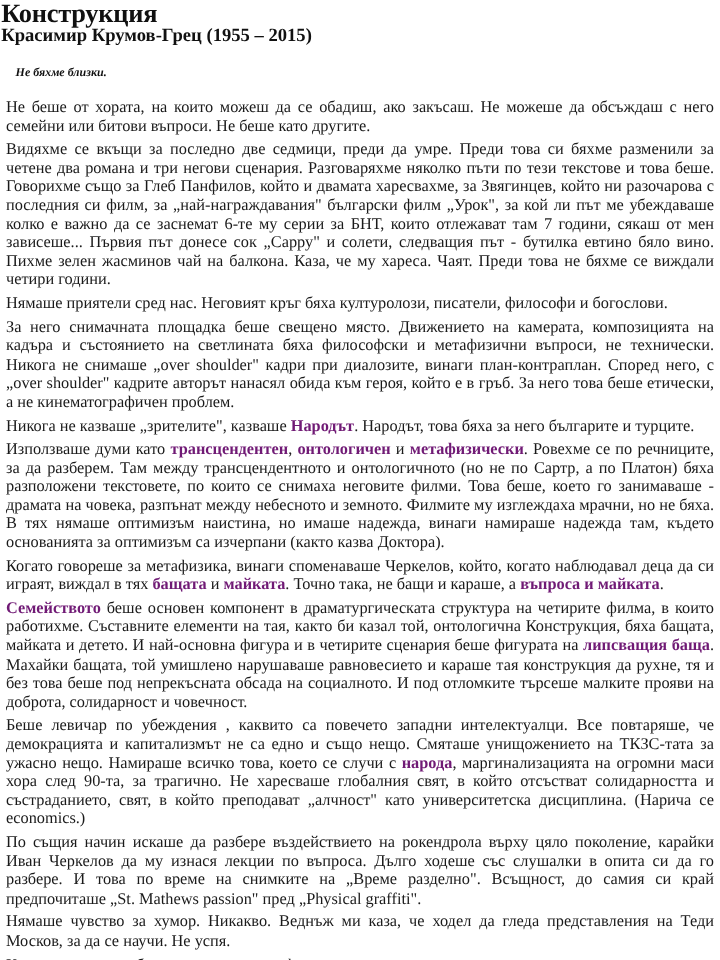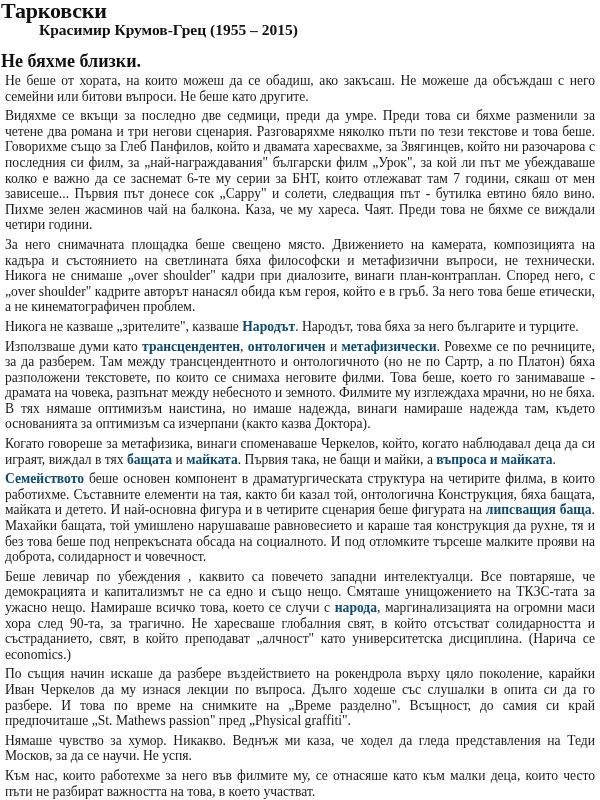--- a/index.html
+++ b/index.html
@@ -31,54 +31,55 @@
     margin: 0;
     padding-top: 1px;
     letter-spacing: -0.2px;
   }
   .subtitle {
     font-family: "Liberation Serif", serif;
     font-weight: bold;
     font-size: 15.5px;
     line-height: 18px;
     margin: 0 0 14px 0;
-    padding-left: 38px;
   }
   .section-heading {
     font-family: "Liberation Serif", serif;
     font-weight: bold;
-    font-size: 18px;
+    font-size: 10px;
     line-height: 16px;
-    margin: 0;
+    margin: 12px;
+    font-style: italic;
   }
   .para {
     font-size: 13.6px;
     line-height: 15.6px;
     margin: 4px;
     text-align: justify;
     color: #1a1a1a;
   }
   .para b {
     font-weight: bold;
-    color: #0c4a6e;
+    color: #701a75;
   }
 </style>
 </head>
 <body>
 
 <div class="page">
-  <h1 class="title">Тарковски</h1>
+  <h1 class="title">Конструкция</h1>
   <h2 class="subtitle">Красимир Крумов-Грец (1955 – 2015)</h2>
   <h3 class="section-heading">Не бяхме близки.</h3>
   <div id="paragraphs">
       <p class="para"><span>Не беше от хората, на които можеш да се обадиш, ако закъсаш. Не можеше да обсъждаш с него семейни или битови въпроси. Не беше като другите.</span></p>
       <p class="para"><span>Видяхме се вкъщи за последно две седмици, преди да умре. Преди това си бяхме разменили за четене два романа и три негови сценария. Разговаряхме няколко пъти по тези текстове и това беше. Говорихме също за Глеб Панфилов, който и двамата харесвахме, за Звягинцев, който ни разочарова с последния си филм, за „най-награждавания" български филм „Урок", за кой ли път ме убеждаваше колко е важно да се заснемат 6-те му серии за БНТ, които отлежават там 7 години, сякаш от мен зависеше... Първия път донесе сок „Сарру" и солети, следващия път - бутилка евтино бяло вино. Пихме зелен жасминов чай на балкона. Каза, че му хареса. Чаят. Преди това не бяхме се виждали четири години.</span></p>
+      <p class="para"><span>Нямаше приятели сред нас. Неговият кръг бяха културолози, писатели, философи и богослови.</span></p>
       <p class="para"><span>За него снимачната площадка беше свещено място. Движението на камерата, композицията на кадъра и състоянието на светлината бяха философски и метафизични въпроси, не технически. Никога не снимаше „over shoulder" кадри при диалозите, винаги план-контраплан. Според него, с „over shoulder" кадрите авторът нанасял обида към героя, който е в гръб. За него това беше етически, а не кинематографичен проблем.</span></p>
       <p class="para"><span>Никога не казваше „зрителите", казваше </span><b>Народът</b><span>. Народът, това бяха за него българите и турците.</span></p>
       <p class="para"><span>Използваше думи като </span><b>трансцендентен</b><span>, </span><b>онтологичен</b><span> и </span><b>метафизически</b><span>. Ровехме се по речниците, за да разберем. Там между трансцендентното и онтологичното (но не по Сартр, а по Платон) бяха разположени текстовете, по които се снимаха неговите филми. Това беше, което го занимаваше - драмата на човека, разпънат между небесното и земното. Филмите му изглеждаха мрачни, но не бяха. В тях нямаше оптимизъм наистина, но имаше надежда, винаги намираше надежда там, където основанията за оптимизъм са изчерпани (както казва Доктора).</span></p>
-      <p class="para"><span>Когато говореше за метафизика, винаги споменаваше Черкелов, който, когато наблюдавал деца да си играят, виждал в тях </span><b>бащата</b><span> и </span><b>майката</b><span>. Първия така, не бащи и майки, а </span><b>въпроса и майката</b><span>.</span></p>
+      <p class="para"><span>Когато говореше за метафизика, винаги споменаваше Черкелов, който, когато наблюдавал деца да си играят, виждал в тях </span><b>бащата</b><span> и </span><b>майката</b><span>. Точно така, не бащи и караше, а </span><b>въпроса и майката</b><span>.</span></p>
       <p class="para"><b>Семейството</b><span> беше основен компонент в драматургическата структура на четирите филма, в които работихме. Съставните елементи на тая, както би казал той, онтологична Конструкция, бяха бащата, майката и детето. И най-основна фигура и в четирите сценария беше фигурата на </span><b>липсващия баща</b><span>. Махайки бащата, той умишлено нарушаваше равновесието и караше тая конструкция да рухне, тя и без това беше под непрекъсната обсада на социалното. И под отломките търсеше малките прояви на доброта, солидарност и човечност.</span></p>
       <p class="para"><span>Беше левичар по убеждения , каквито са повечето западни интелектуалци. Все повтаряше, че демокрацията и капитализмът не са едно и също нещо. Смяташе унищожението на ТКЗС-тата за ужасно нещо. Намираше всичко това, което се случи с </span><b>народа</b><span>, маргинализацията на огромни маси хора след 90-та, за трагично. Не харесваше глобалния свят, в който отсъстват солидарността и състраданието, свят, в който преподават „алчност" като университетска дисциплина. (Нарича се economics.)</span></p>
       <p class="para"><span>По същия начин искаше да разбере въздействието на рокендрола върху цяло поколение, карайки Иван Черкелов да му изнася лекции по въпроса. Дълго ходеше със слушалки в опита си да го разбере. И това по време на снимките на „Време разделно". Всъщност, до самия си край предпочиташе „St. Mathews passion" пред „Physical graffiti".</span></p>
       <p class="para"><span>Нямаше чувство за хумор. Никакво. Веднъж ми каза, че ходел да гледа представления на Теди Москов, за да се научи. Не успя.</span></p>
       <p class="para"><span>Към нас, които работехме за него във филмите му, се отнасяше като към малки деца, които често пъти не разбират важността на това, в което участват.</span></p>
     </div>
 </div>
 
 </body></html>

